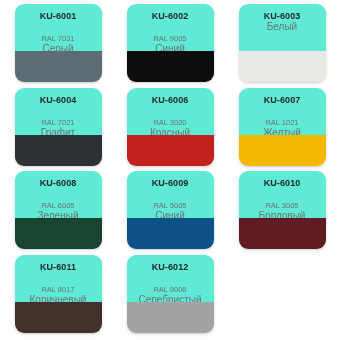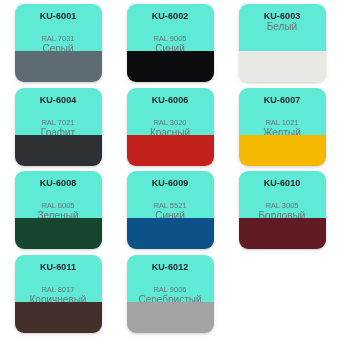--- a/index.html
+++ b/index.html
@@ -132,21 +132,21 @@
       <div class="card-label">
         <span class="code">KU-6008</span>
         <span class="ral">RAL 6005</span>
         <span class="name">Зеленый</span>
       </div>
       <div class="color-block" style="background: rgb(24, 69, 47);"></div>
     </div>
     <div class="swatch-card">
       <div class="card-label">
         <span class="code">KU-6009</span>
-        <span class="ral">RAL 5521</span>
+        <span class="ral">RAL 5005</span>
         <span class="name">Синий</span>
       </div>
       <div class="color-block" style="background: rgb(12, 82, 137);"></div>
     </div>
     <div class="swatch-card">
       <div class="card-label">
         <span class="code">KU-6010</span>
         <span class="ral">RAL 3005</span>
         <span class="name">Бордовый</span>
       </div>

